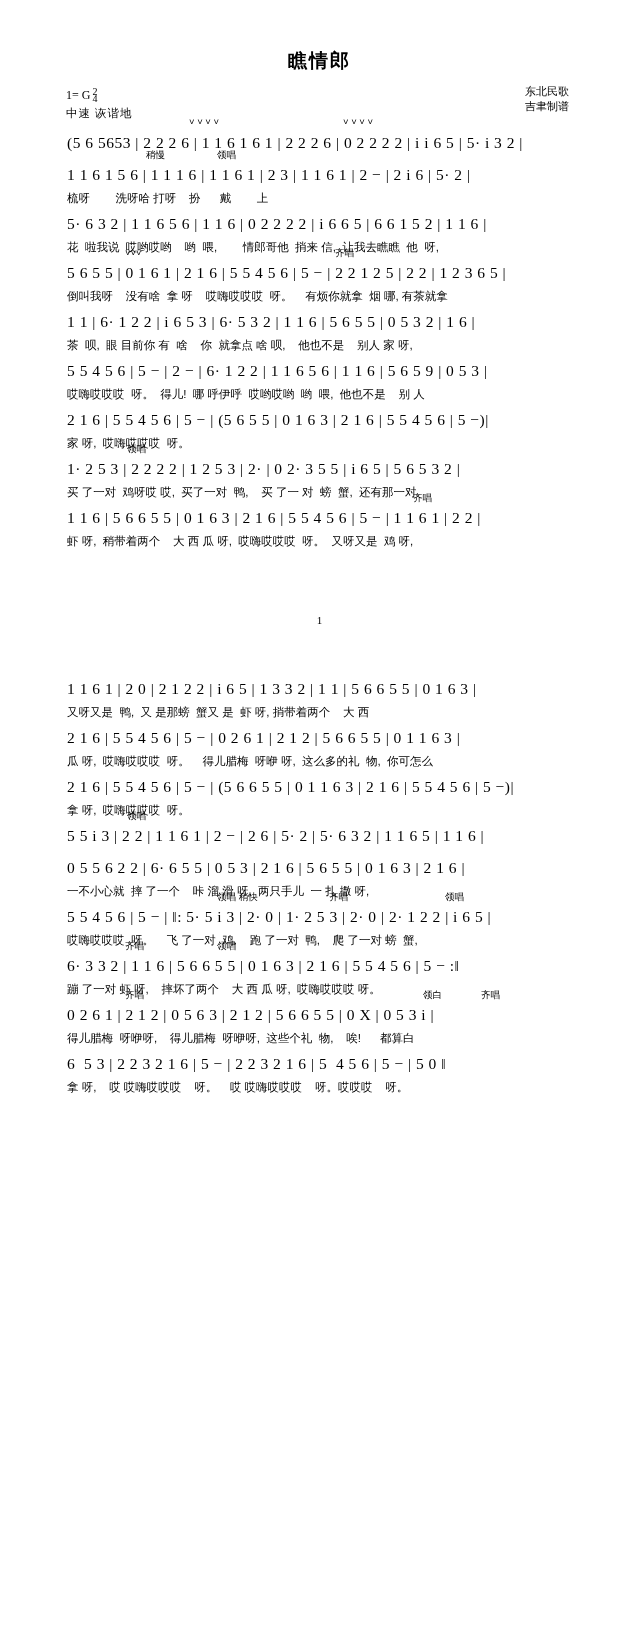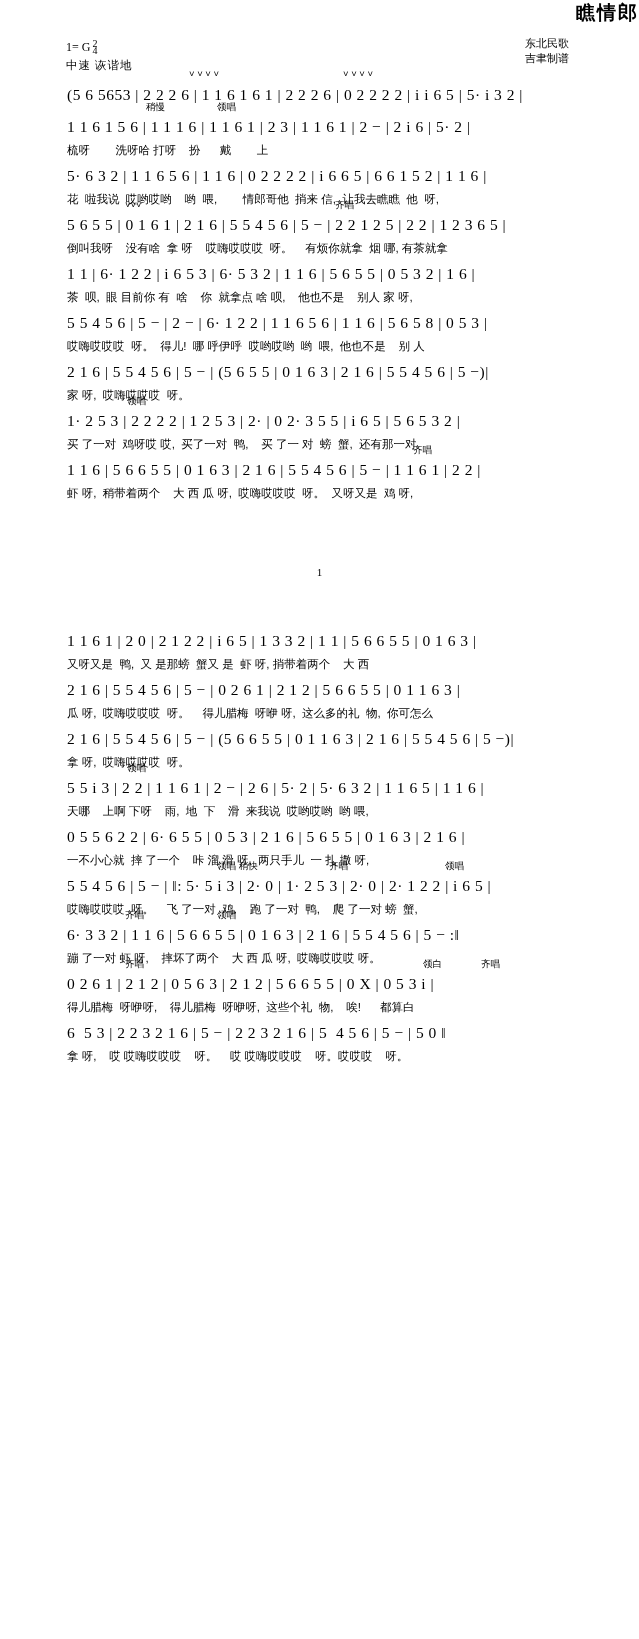--- a/index.html
+++ b/index.html
@@ -9,24 +9,25 @@
     font-family:"Liberation Serif", serif;
     color:#000;
   }
   .page{
     position:relative;
     width:639px;
     height:1639px;
     overflow:hidden;
   }
   .title{
-    text-align:right;
+    text-align:center;
     font-size:19px;
     font-weight:bold;
     letter-spacing:2px;
+    padding-top:48px;
     font-family:"Liberation Serif", serif;
   }
   .header-row{
     position:relative;
     height:40px;
     margin-top:14px;
   }
   .key-sig{
     position:absolute;
     left:66px;
@@ -142,21 +143,21 @@
       <div class="notes">5 6 5 5 | 0 1 6 1 | 2 1 6 | 5 5 4 5 6 | 5 − | 2 2 1 2 5 | 2 2 | 1 2 3 6 5 |</div>
       <div class="lyr">倒叫我呀    没有啥  拿 呀    哎嗨哎哎哎  呀。    有烦你就拿  烟 哪, 有茶就拿</div>
     </div>
 
     <div class="sys">
       <div class="notes">1 1 | 6· 1 2 2 | i 6 5 3 | 6· 5 3 2 | 1 1 6 | 5 6 5 5 | 0 5 3 2 | 1 6 |</div>
       <div class="lyr">茶  呗,  眼 目前你 有  啥    你  就拿点 啥 呗,    他也不是    别人 家 呀,</div>
     </div>
 
     <div class="sys">
-      <div class="notes">5 5 4 5 6 | 5 − | 2 − | 6· 1 2 2 | 1 1 6 5 6 | 1 1 6 | 5 6 5 8 | 0 5 3 |</div>
+      <div class="notes">5 5 4 5 6 | 5 − | 2 − | 6· 1 2 2 | 1 1 6 5 6 | 1 1 6 | 5 6 5 9 | 0 5 3 |</div>
       <div class="lyr">哎嗨哎哎哎  呀。  得儿!  哪 呼伊呼  哎哟哎哟  哟  喂,  他也不是    别 人</div>
     </div>
 
     <div class="sys">
       <div class="notes">2 1 6 | 5 5 4 5 6 | 5 − | (5 6 5 5 | 0 1 6 3 | 2 1 6 | 5 5 4 5 6 | 5 −)|</div>
       <div class="lyr">家 呀,  哎嗨哎哎哎  呀。</div>
     </div>
 
     <div class="sys">
       <div class="cue" style="left:60px; top:-11px;">领唱</div>
@@ -185,21 +186,20 @@
     </div>
 
     <div class="sys">
       <div class="notes">2 1 6 | 5 5 4 5 6 | 5 − | (5 6 6 5 5 | 0 1 1 6 3 | 2 1 6 | 5 5 4 5 6 | 5 −)|</div>
       <div class="lyr">拿 呀,  哎嗨哎哎哎  呀。</div>
     </div>
 
     <div class="sys">
       <div class="cue" style="left:60px; top:-11px;">领唱</div>
       <div class="notes">5 5 i 3 | 2 2 | 1 1 6 1 | 2 − | 2 6 | 5· 2 | 5· 6 3 2 | 1 1 6 5 | 1 1 6 |</div>
-      <div class="lyr">天哪    上啊 下呀    雨,  地  下    滑  来我说  哎哟哎哟  哟 喂,</div>
     </div>
 
     <div class="sys">
       <div class="notes">0 5 5 6 2 2 | 6· 6 5 5 | 0 5 3 | 2 1 6 | 5 6 5 5 | 0 1 6 3 | 2 1 6 |</div>
       <div class="lyr">一不小心就  摔 了一个    咔 溜 滑 呀,  两只手儿  一 扎 撒 呀,</div>
     </div>
 
     <div class="sys">
       <div class="cue" style="left:150px; top:-11px;">领唱 稍快</div>
       <div class="cue" style="left:262px; top:-11px;">齐唱</div>

